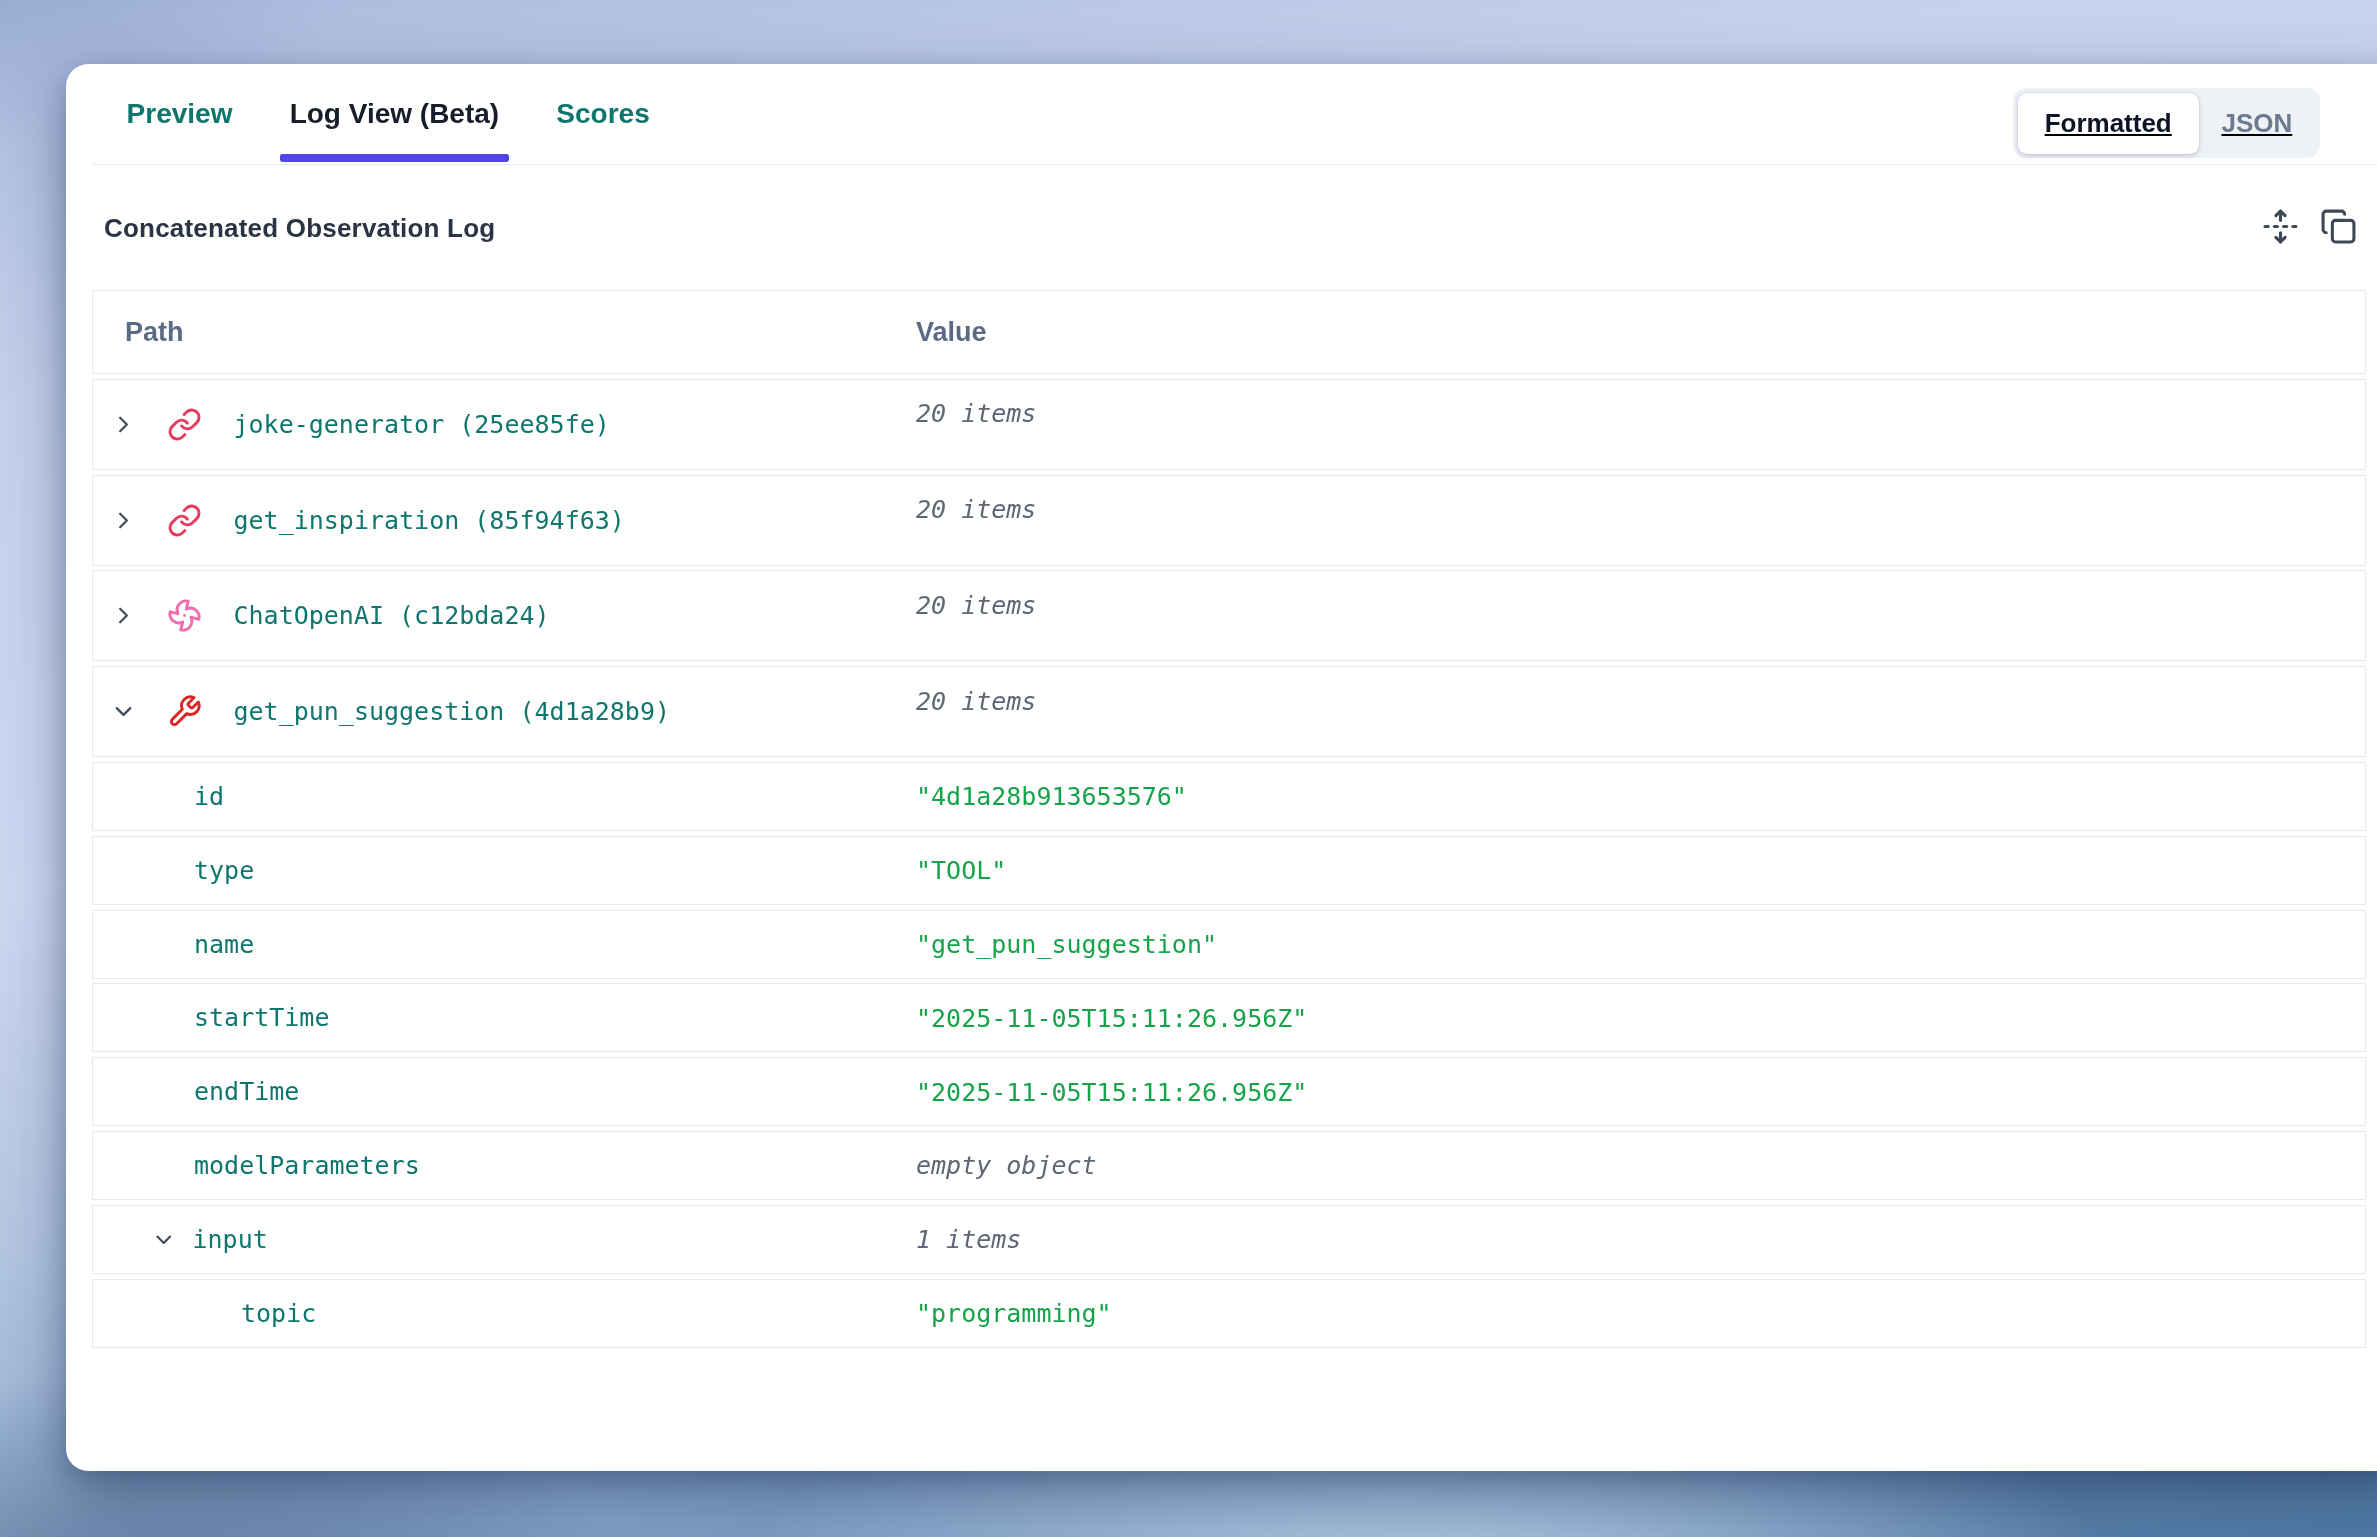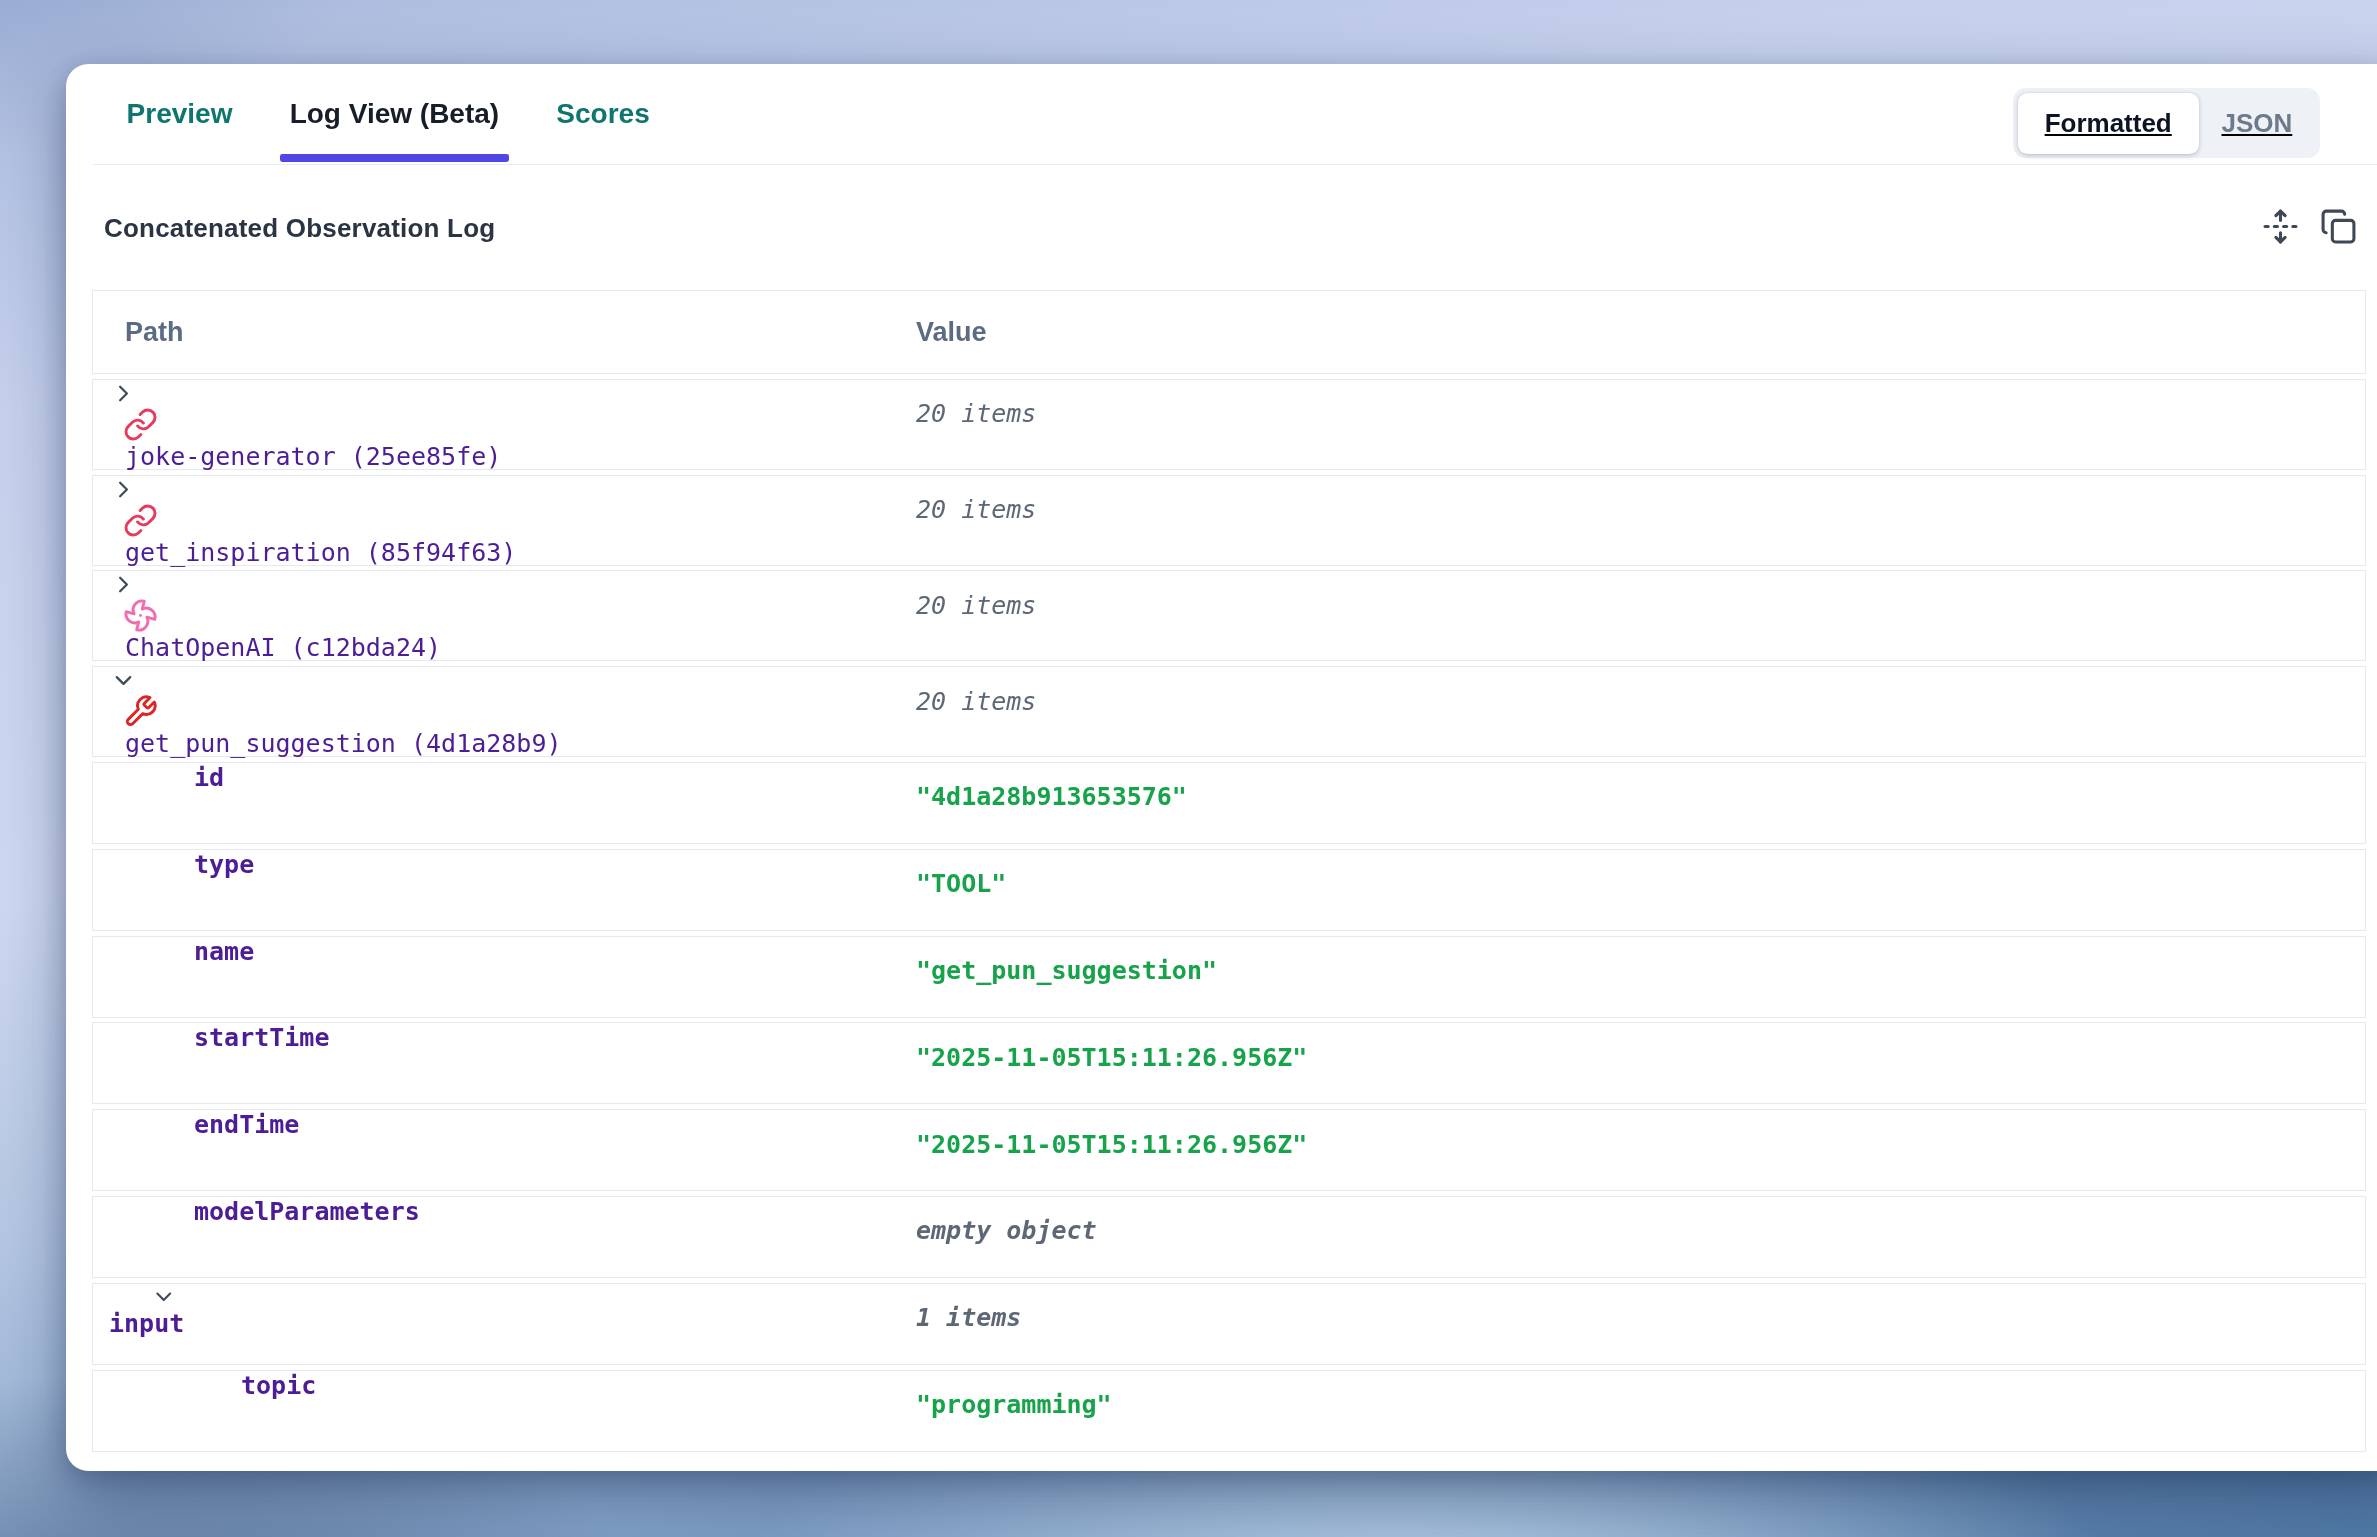--- a/index.html
+++ b/index.html
@@ -59,23 +59,23 @@
     position:relative;display:flex;align-items:center;
     font-size:27px;font-weight:600;color:#5b6b84;
   }
   .t-header .col-path{padding-left:32px;}
   .t-header .col-value{position:absolute;left:823px;}
   .t-row{
     box-sizing:border-box;border:0.8px solid #e5eaf1;background:#fff;position:relative;
     margin-top:4.8px;
   }
   .t-row.level-1{height:91px;}
-  .t-row.level-2,.t-row.level-3{height:82px;font-weight:bold;}
-  .path-cell{height:100%;display:flex;align-items:flex-start;
-    font-family:"DejaVu Sans Mono", monospace;font-size:25px;color:#4c1d95;flex-direction:column;}
+  .t-row.level-2,.t-row.level-3{height:69px;}
+  .path-cell{height:100%;display:flex;align-items:center;
+    font-family:"DejaVu Sans Mono", monospace;font-size:25px;color:#0f766e;}
   .chev{flex:0 0 auto;width:27px;height:27px;color:#3f4a5a;}
   .level-1 .chev{margin-left:17px;}
   .row-icon{flex:0 0 auto;width:35px;height:35px;margin-left:29.5px;}
   .level-1 .row-key{margin-left:32px;}
   .level-2 .row-key{margin-left:101px;}
   .level-2.has-chev .row-key{margin-left:16px;}
   .level-2 .chev{margin-left:58px;width:25.5px;height:25.5px;}
   .level-3 .row-key{margin-left:148px;}
   .value-cell{
     position:absolute;left:823px;top:18.4px;line-height:32px;

